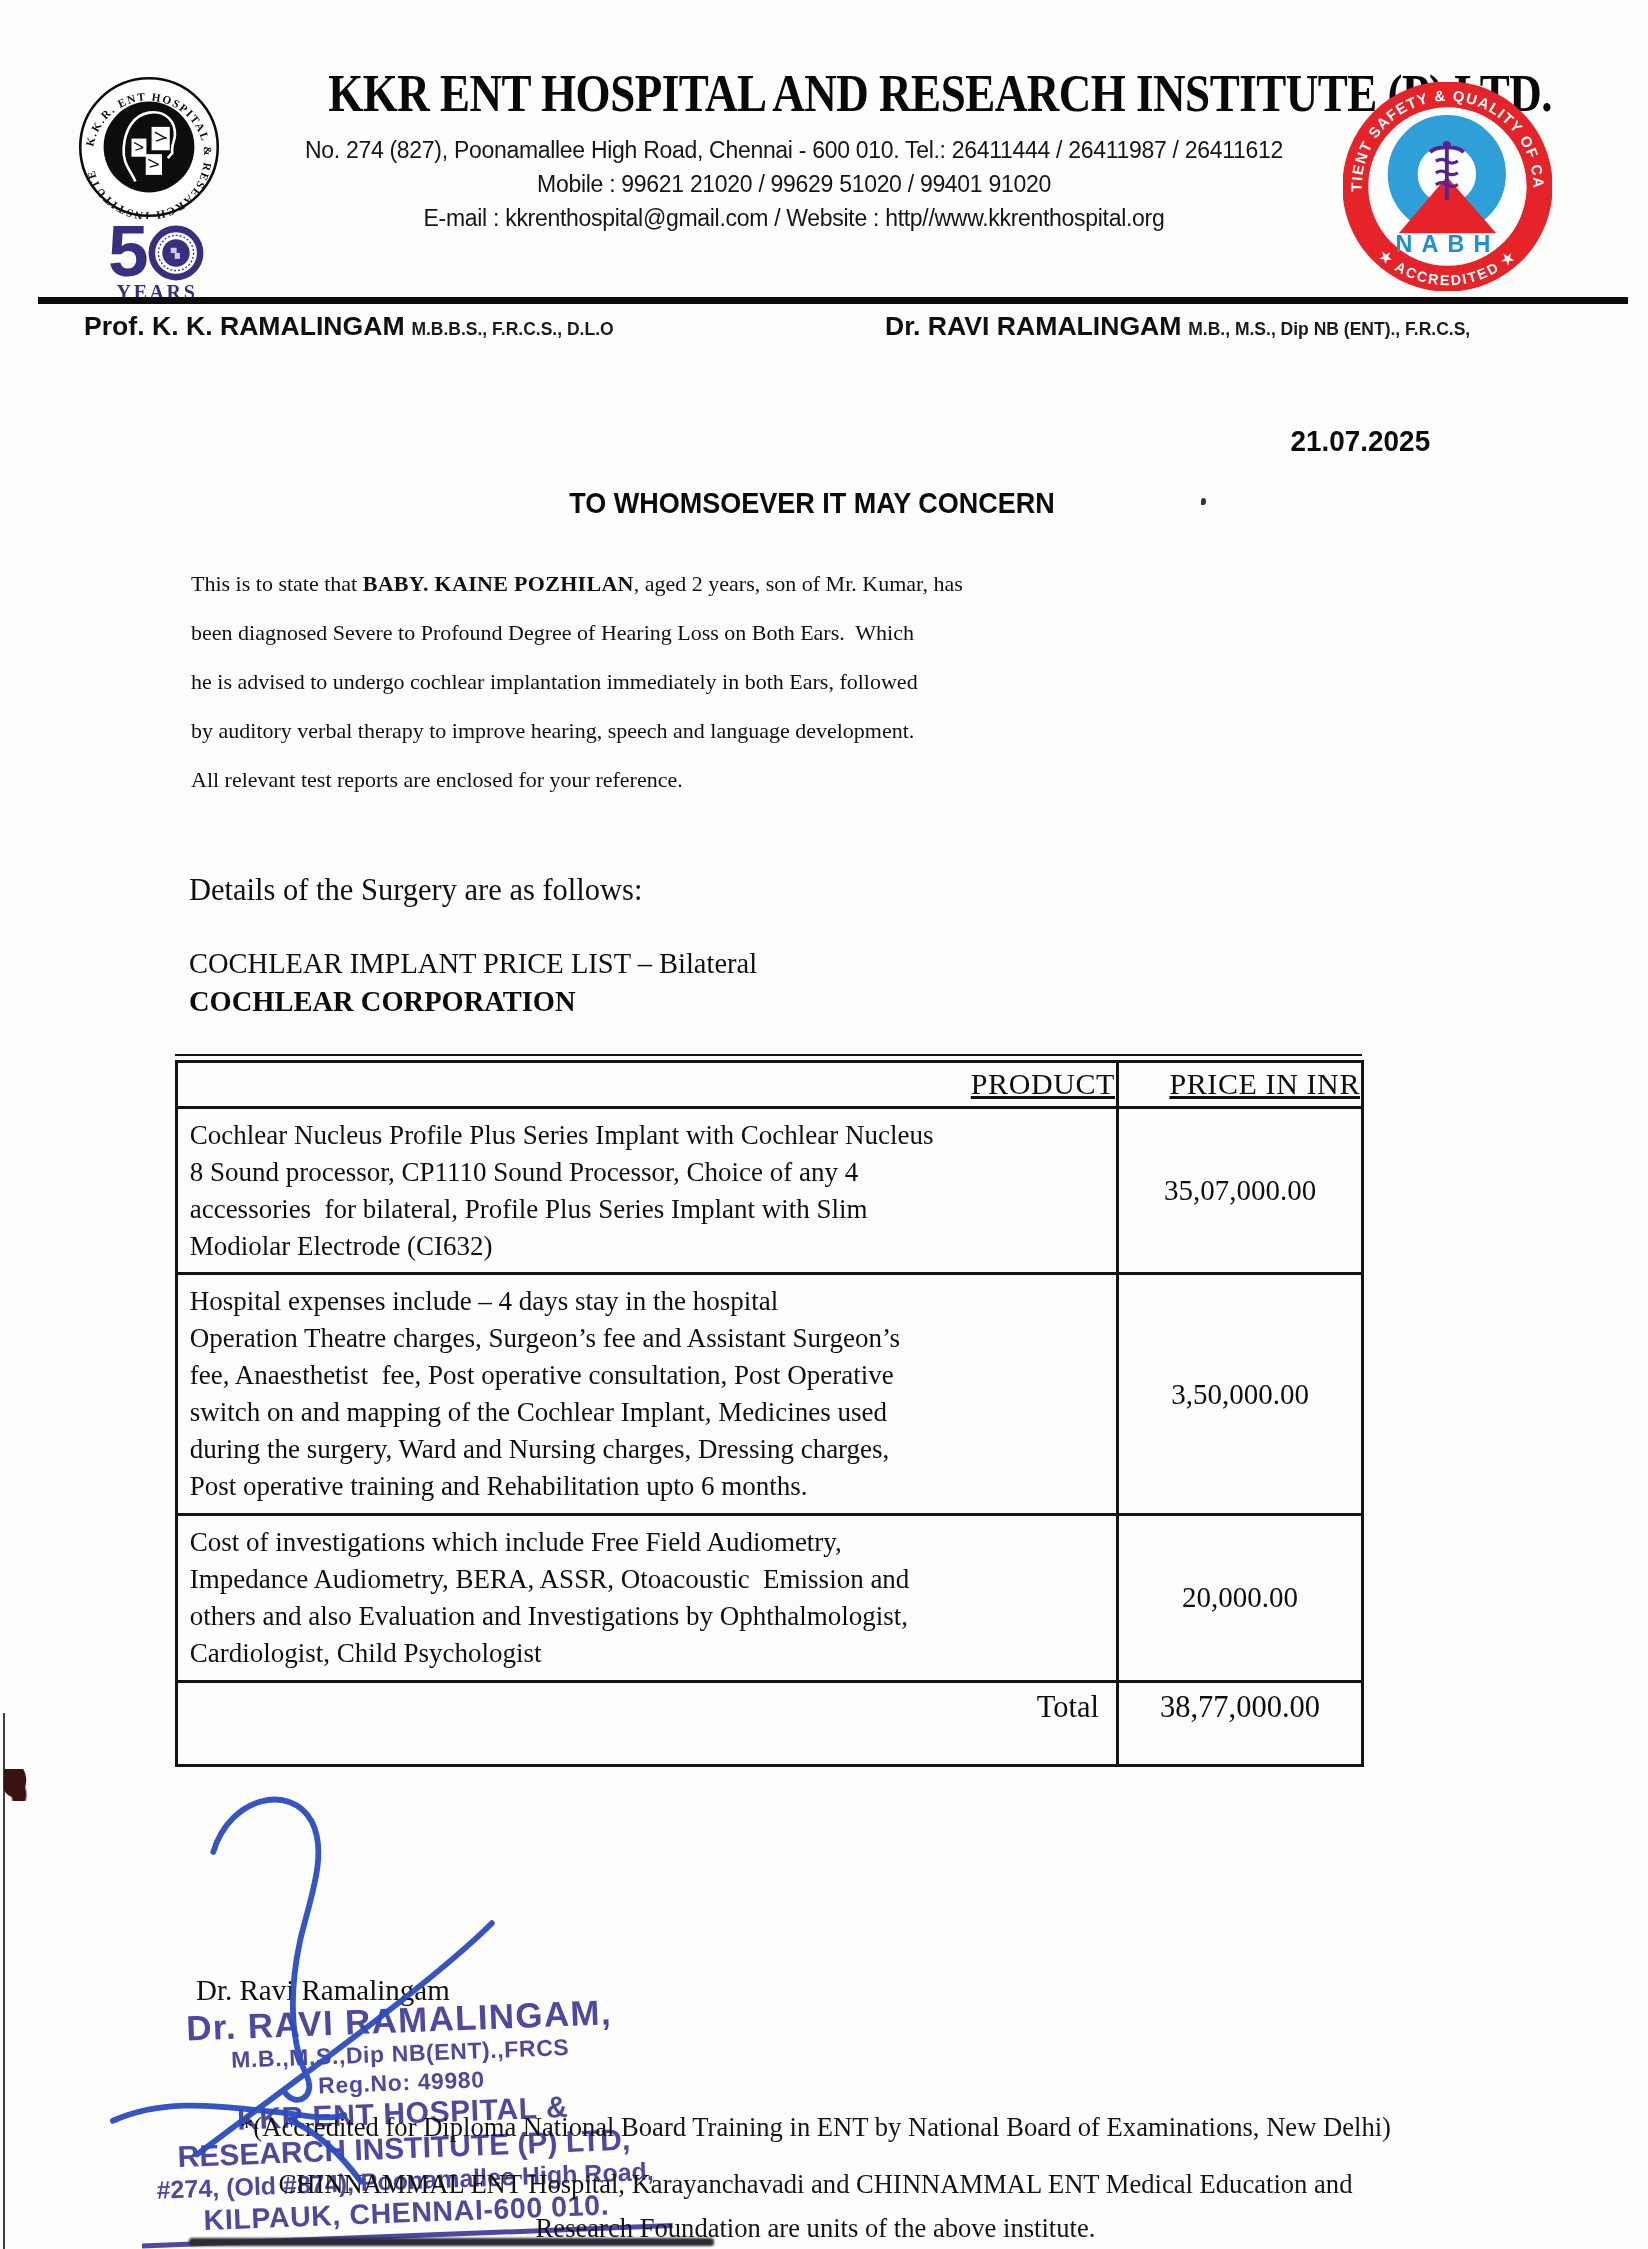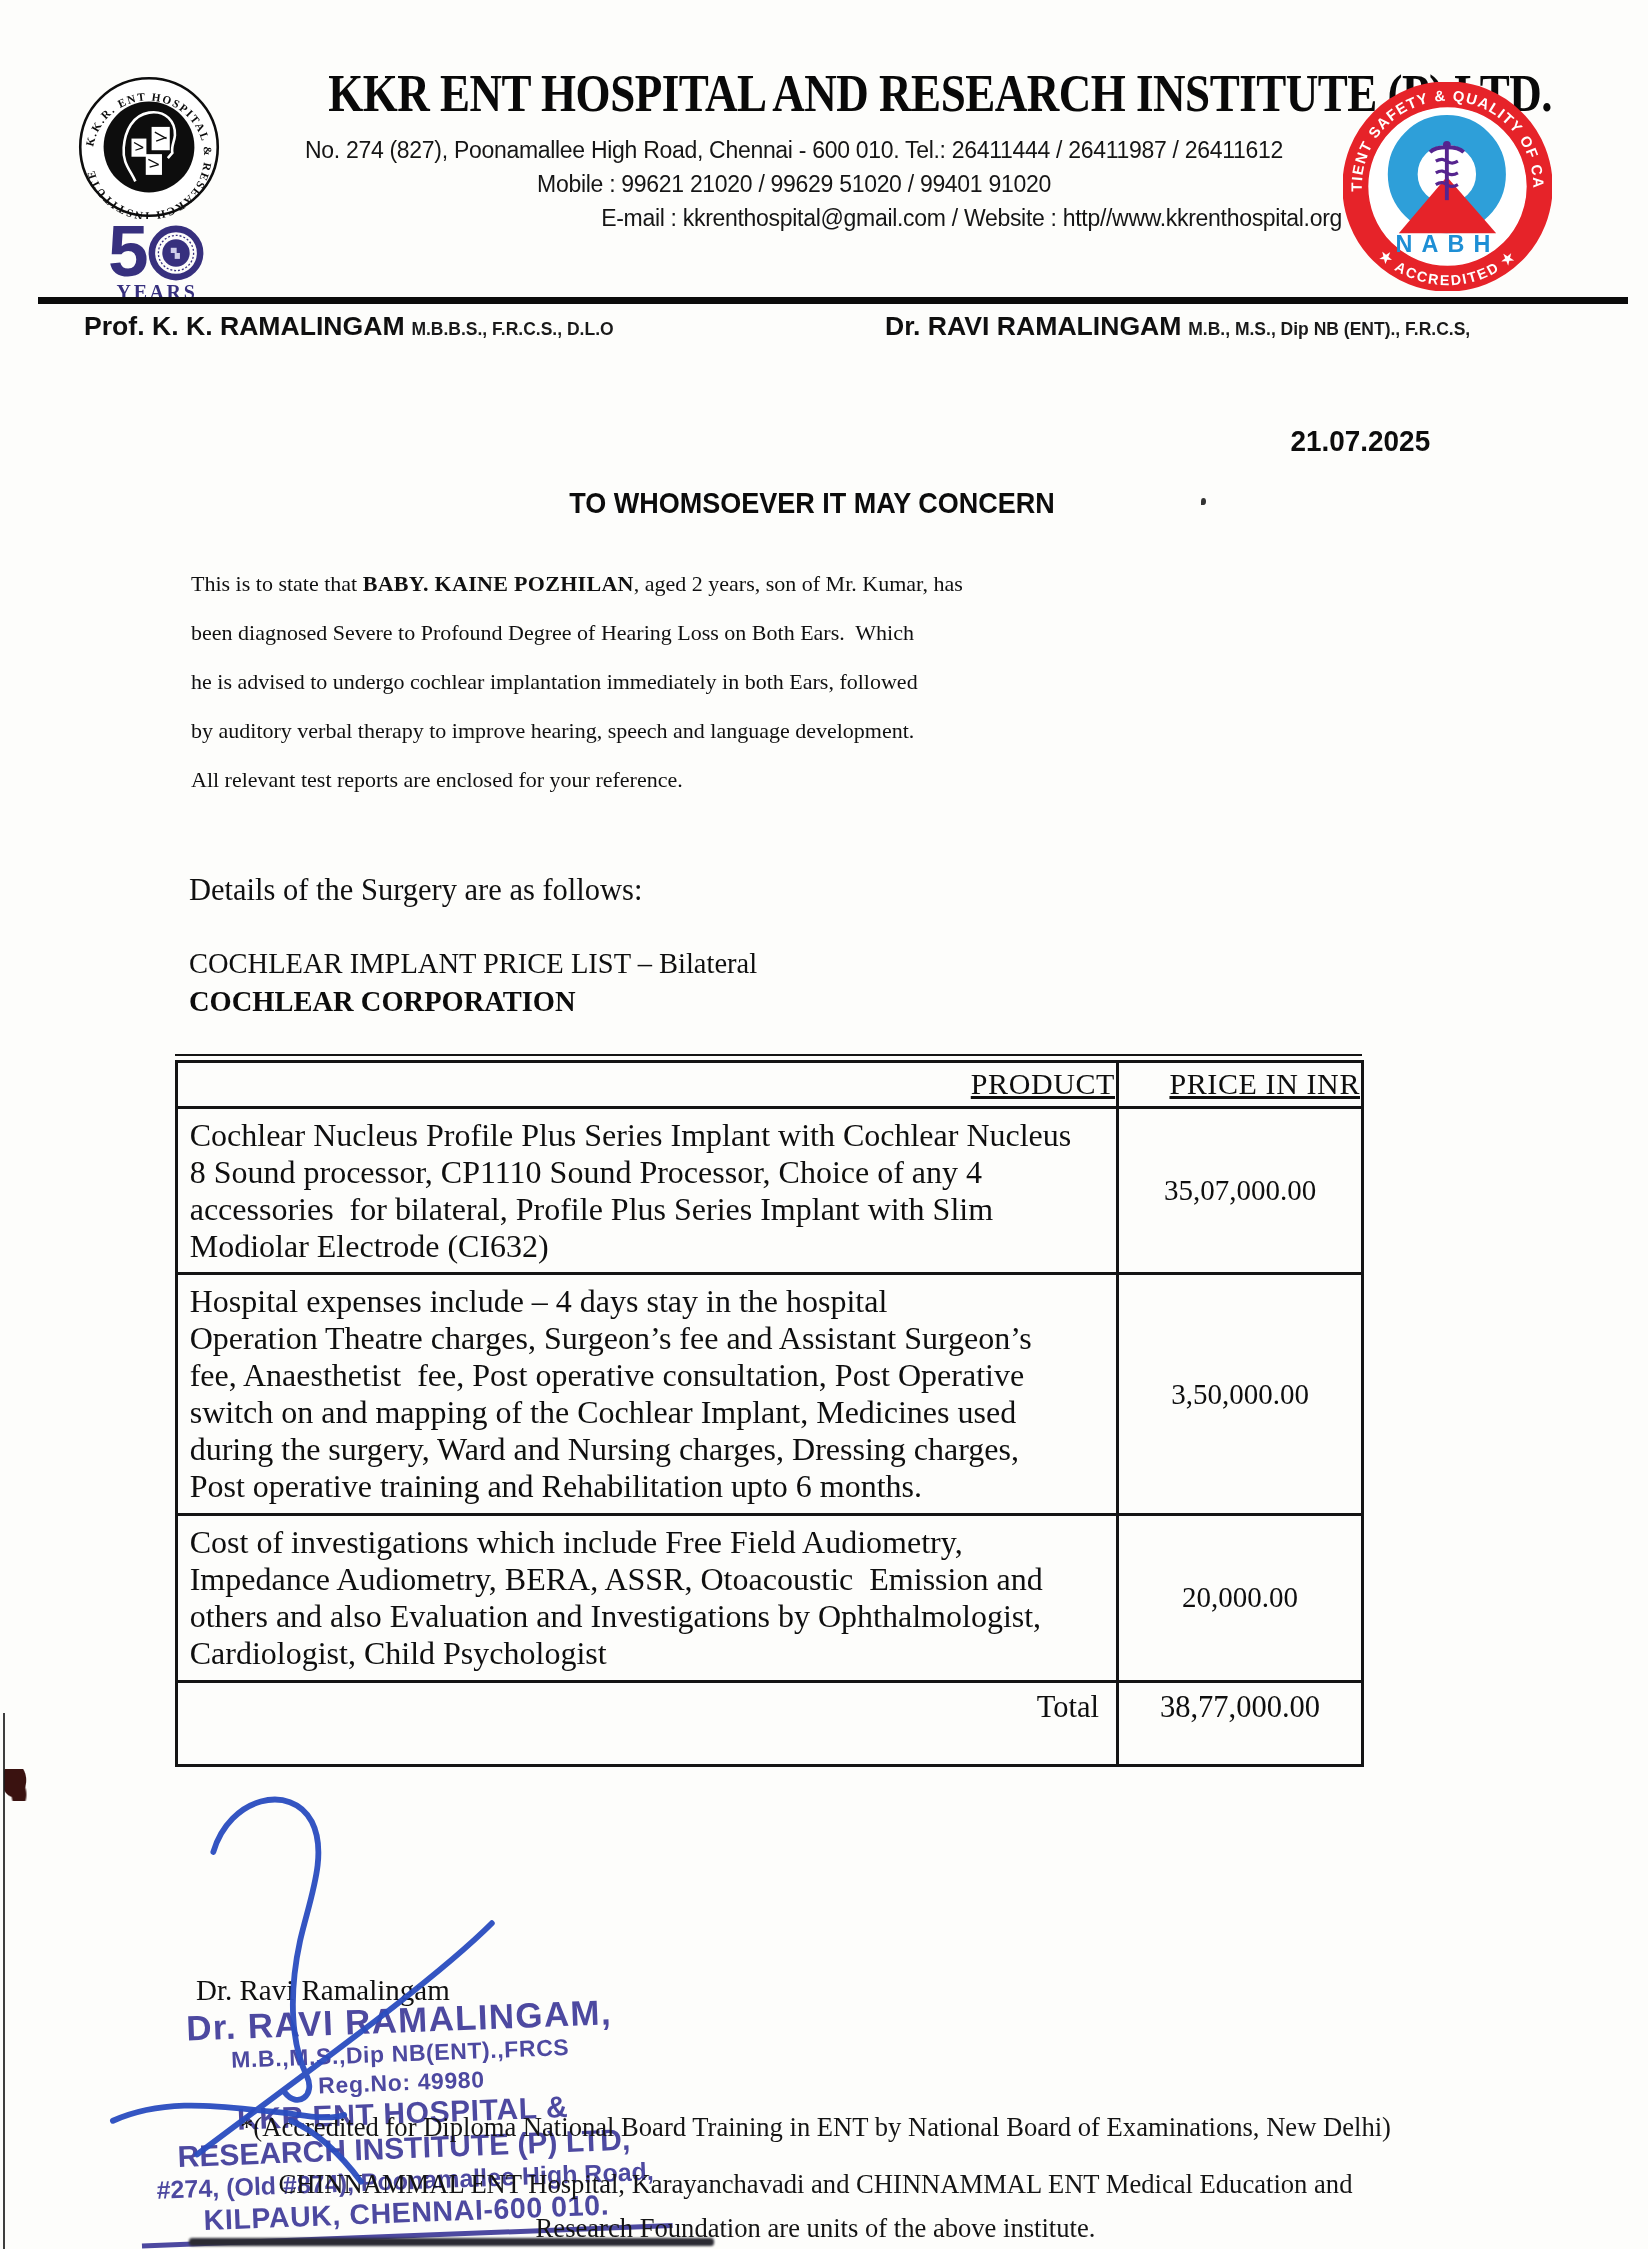--- a/index.html
+++ b/index.html
@@ -15,21 +15,21 @@
   .fifty svg{display:inline-block; vertical-align:top; margin-top:5.2px;}
   .fifty .years{font-family:"Liberation Serif",serif; font-size:20px; font-weight:bold; letter-spacing:2.6px; margin-top:-2.6px;}
   .title-block{position:absolute; left:246px; top:67px; width:1096px; text-align:center;}
   .hospital-name{
     font-family:"Liberation Serif",serif; font-weight:bold; font-size:53px; line-height:1;
     transform:scaleX(.85); transform-origin:50% 50%; white-space:nowrap; letter-spacing:-0.6px; color:#090909;
   }
   .lh-line{font-family:"Liberation Sans",sans-serif; font-size:23px; color:#151515; letter-spacing:-0.3px;}
   .lh-address{margin-top:17px;}
   .lh-mobile{margin-top:7.1px;}
-  .lh-email{margin-top:7.1px;text-align:right;}
+  .lh-email{margin-top:7.1px;}
   .nabh{position:absolute; left:1343px; top:82px;}
   .rule{position:absolute; left:38px; top:297px; width:1590px; height:7.1px; background:#0b0b0b;}
   
   .doctor{position:absolute; top:311px; font-family:"Liberation Sans",sans-serif; white-space:nowrap;}
   .doctor-left{left:84px;}
   .doctor-right{left:885px;}
   .doctor .dname{font-size:26.6px; font-weight:bold; color:#101010;}
   .doctor .ddeg{font-size:17.5px; font-weight:bold; color:#1a1a1a; margin-left:3.9px;}
   
   .date{
@@ -50,21 +50,21 @@
   .body-par b{font-weight:bold; letter-spacing:0.3px;}
   .details-heading{position:absolute; left:189px; top:873px; font-size:30.5px; color:#101010;}
   .price-title{position:absolute; left:189px; top:948px; font-size:28.5px; color:#0f0f0f;}
   .corp-title{position:absolute; left:189px; top:986px; font-size:28.5px; font-weight:bold; color:#0c0c0c;}
   
   .table-wrap{position:absolute; left:175px; top:1054px; width:1187px; border-top:2.6px solid #141414; padding-top:3.9px;}
   table.price{border-collapse:collapse; table-layout:fixed; width:100%; background:transparent;}
   table.price col.c1{width:941px;} table.price col.c2{width:245px;}
   table.price th, table.price td{border:3.2px solid #141414; font-family:"Liberation Serif",serif; color:#0f0f0f;}
   table.price thead th{font-size:30px; font-weight:normal; height:41px; text-align:right; letter-spacing:0.6px;text-decoration:underline;}
-  table.price td.prod{font-size:32px; line-height:37px; padding:7.8px 11.7px; white-space:pre-wrap; vertical-align:top;}
+  table.price td.prod{font-size:27px; line-height:37px; padding:7.8px 11.7px; white-space:pre-wrap; vertical-align:top;}
   table.price td.price-cell{font-size:29px; text-align:center; vertical-align:middle;}
   table.price tr.row2 td.prod{}
   table.price tfoot td{font-weight:normal; font-size:30.5px; vertical-align:top; height:73px;}
   table.price tfoot td.total-label{text-align:right; padding:7.8px 17px 0 0;}
   table.price tfoot td.total-value{text-align:center; padding-top:7.8px;}
   
   .ink-blot{position:absolute; left:3.9px; top:1769px; width:25px; height:32px;
     background:radial-gradient(ellipse at 40% 35%, #3a1210 0 55%, transparent 60%),
                radial-gradient(ellipse at 60% 80%, #3a1210 0 30%, transparent 40%);
   }

